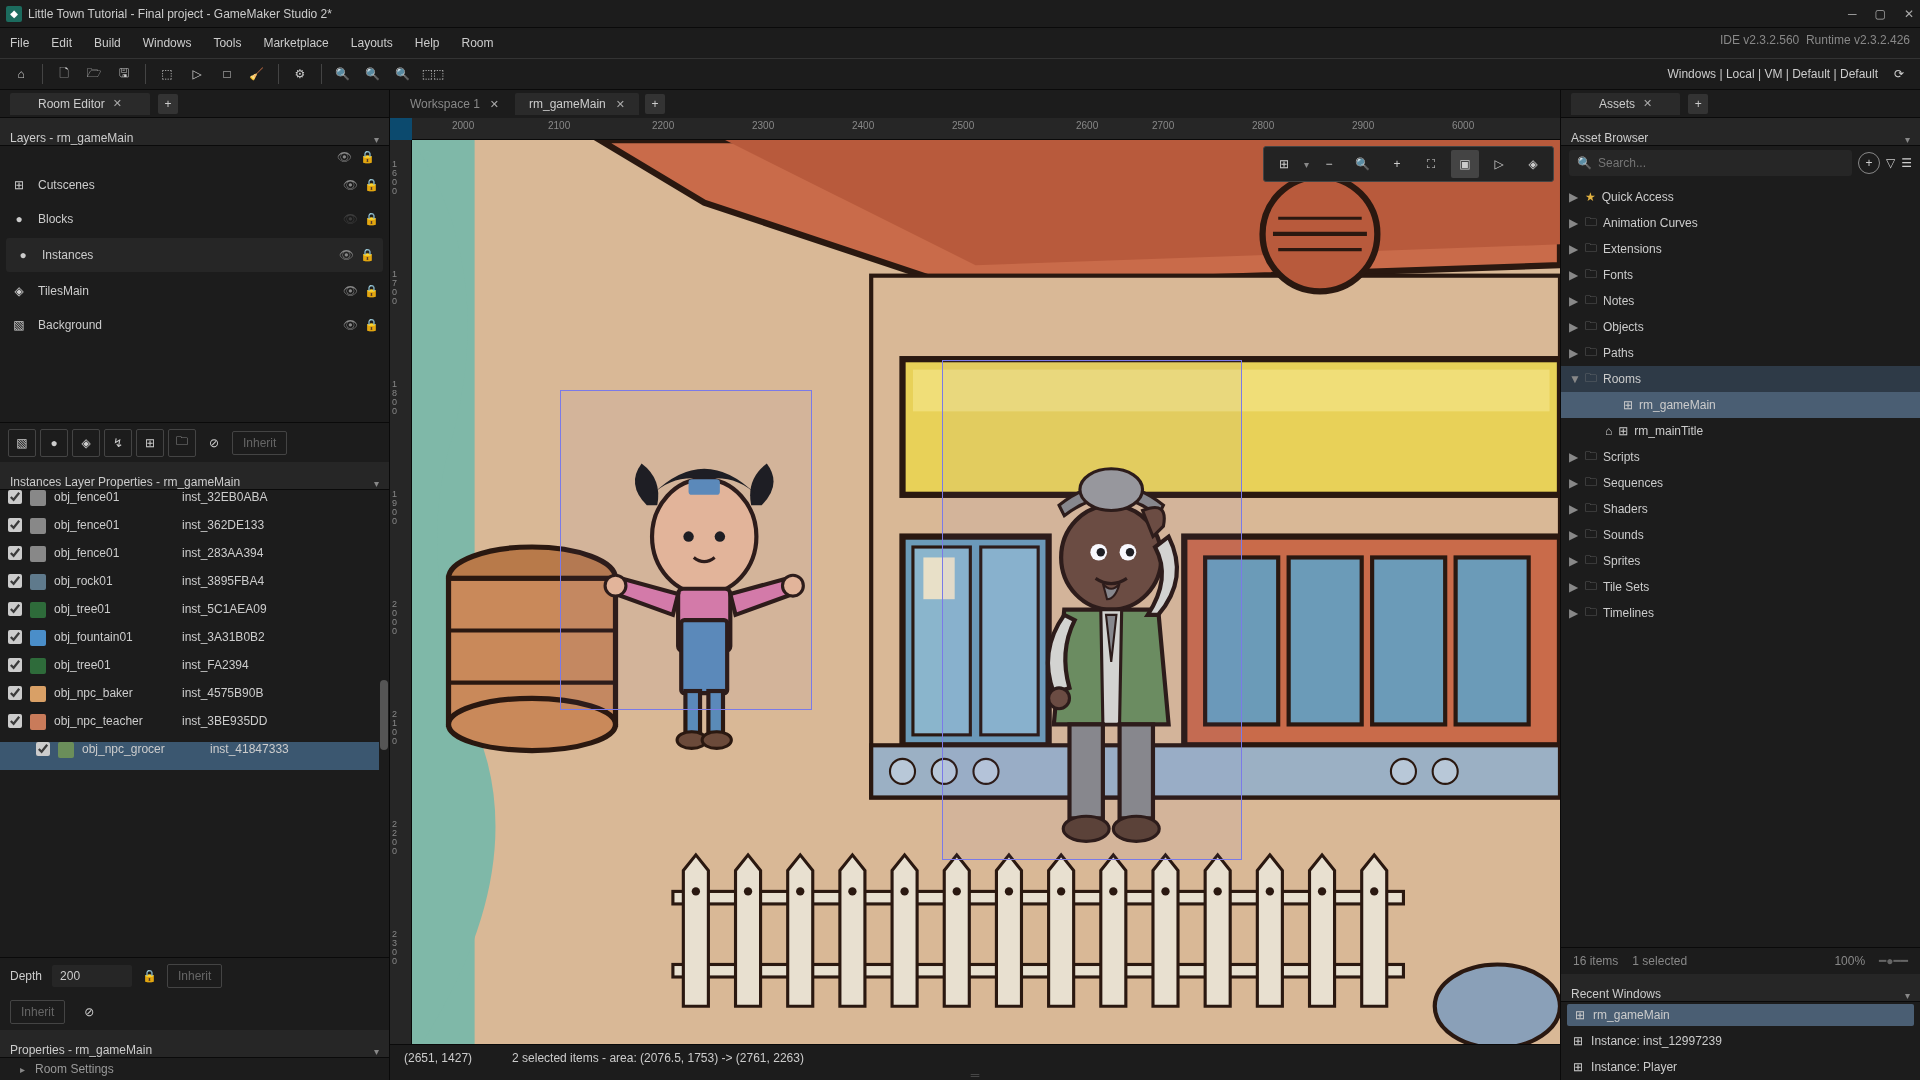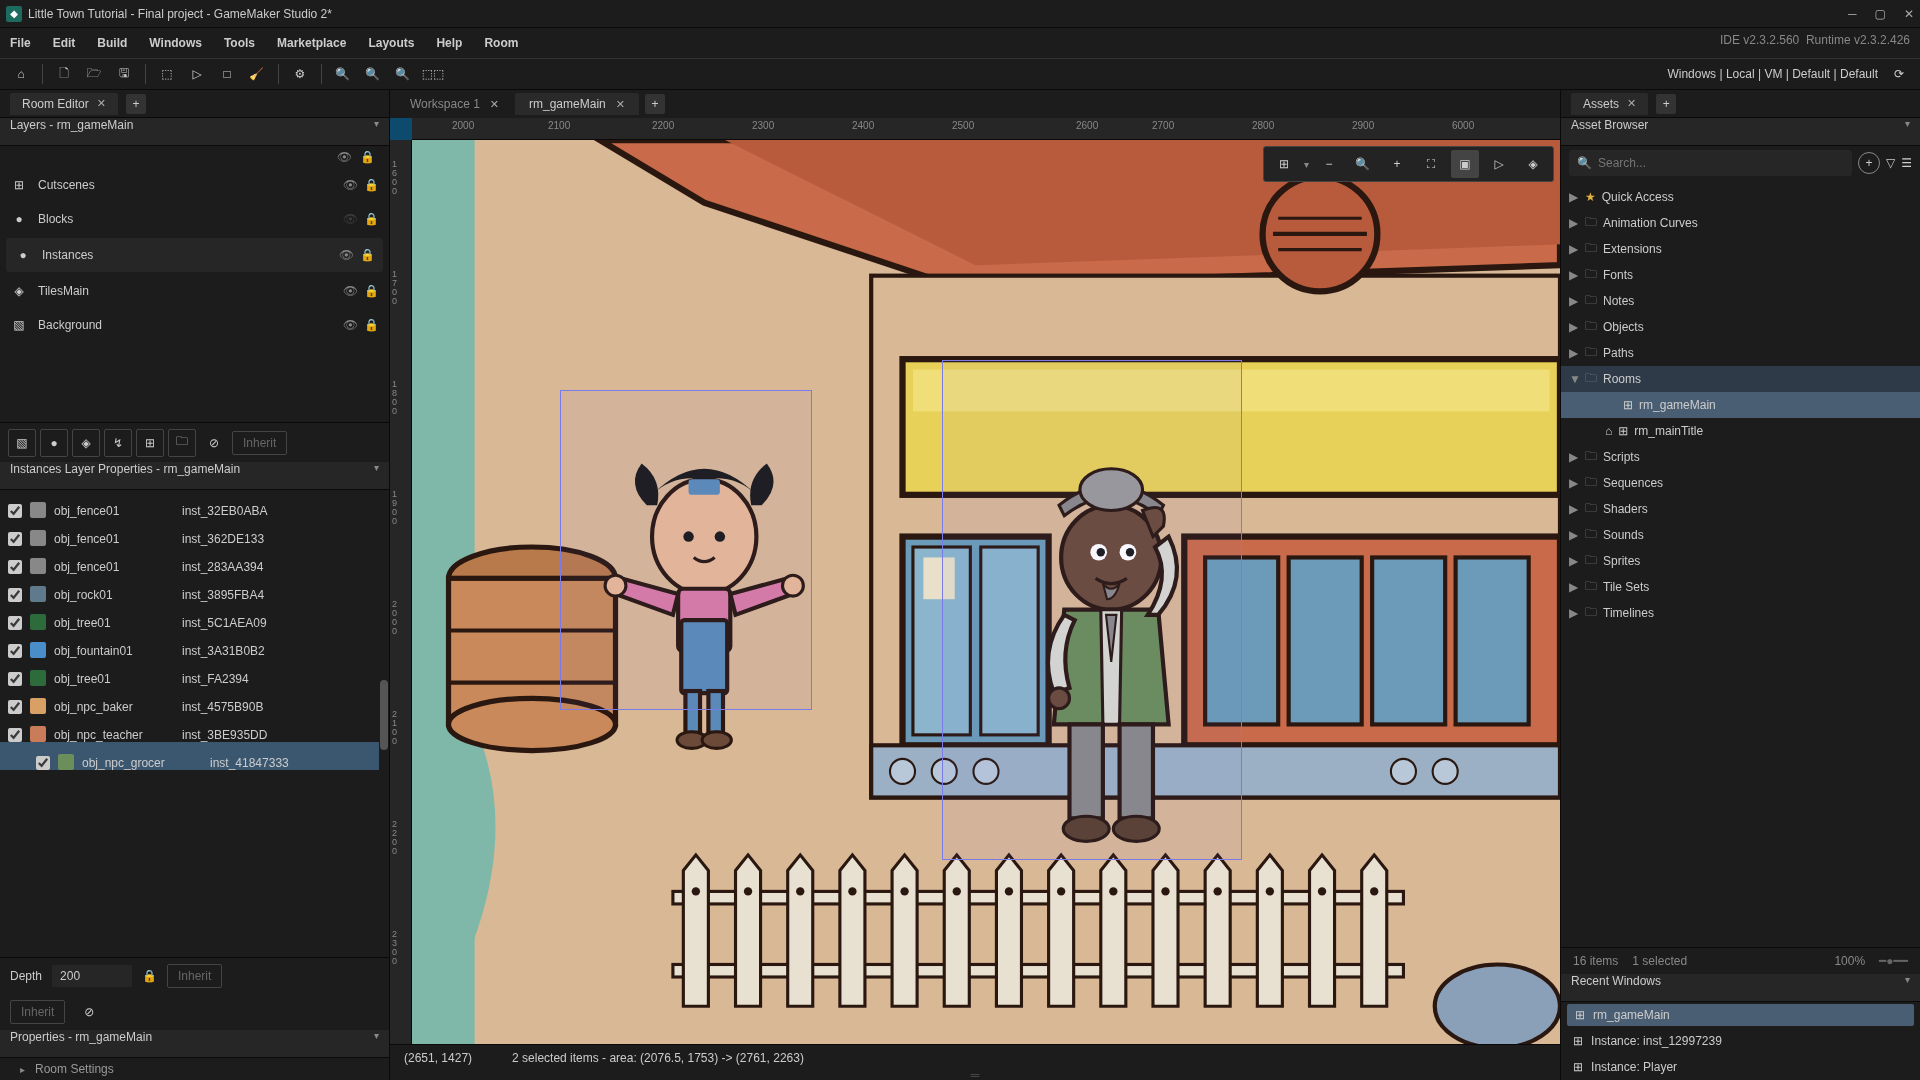--- a/index.html
+++ b/index.html
@@ -1,46 +1,46 @@
 <!DOCTYPE html>
 <html><head>
 <meta charset="utf-8">
 <style>
 * { margin:0; padding:0; box-sizing:border-box; font-family:"Segoe UI",Arial,sans-serif; font-size:12px; }
 body { background:#1c1c1c; color:#ccc; width:1920px; height:1080px; overflow:hidden; position:relative; }
 .titlebar { height:28px; background:#1c1c1c; display:flex; align-items:center; padding:0 6px; justify-content:space-between; border-bottom:1px solid #0a0a0a;}
 .titlebar .left { display:flex; align-items:center; gap:6px; }
 .titlebar .logo { width:16px; height:16px; background:#1c6b5e; border-radius:2px; display:flex; align-items:center; justify-content:center; color:#fff; font-size:10px;}
 .titlebar .wbtns { display:flex; gap:18px; font-size:14px; color:#aaa; }
-.menubar { height:30px; background:#1c1c1c; display:flex; align-items:center; padding:0 10px; gap:22px;font-weight:bold; }
+.menubar { height:30px; background:#1c1c1c; display:flex; align-items:center; padding:0 10px; gap:22px; }
 .menubar span { cursor:pointer; }
 .versionbar { position:absolute; right:10px; top:33px; color:#888; font-size:12px; }
 .toolbar { height:32px; background:#1c1c1c; display:flex; align-items:center; padding:0 8px; gap:8px; border-top:1px solid #333; border-bottom:1px solid #0a0a0a;}
 .tb-group { display:flex; gap:4px; align-items:center; }
 .tb-btn { width:26px; height:26px; display:flex; align-items:center; justify-content:center; color:#ccc; cursor:pointer; border-radius:2px;}
 .tb-sep { width:1px; height:20px; background:#444; margin:0 4px; }
 .tb-right { margin-left:auto; display:flex; align-items:center; gap:8px; color:#ccc;}
 .main { display:flex; height:calc(1080px - 28px - 30px - 32px); }
 .left-panel { width:390px; background:#1c1c1c; display:flex; flex-direction:column; border-right:1px solid #0a0a0a; }
 .center-panel { flex:1; background:#0c4a6e; display:flex; flex-direction:column; position:relative; }
 .right-panel { width:360px; background:#1c1c1c; display:flex; flex-direction:column; border-left:1px solid #0a0a0a;}
 .panel-tab { height:28px; background:#1c1c1c; display:flex; align-items:center; padding:0 10px; border-bottom:1px solid #0a0a0a; gap:8px;}
-.panel-tab .tab { background:#2a2a2a; padding:4px 12px; border-radius:2px 2px 0 0; display:flex; align-items:center; gap:8px;}
+.panel-tab .tab { background:#2a2a2a; padding:4px 28px; border-radius:2px 2px 0 0; display:flex; align-items:center; gap:8px;}
 .panel-tab .plus { width:20px; height:20px; background:#333; display:flex; align-items:center; justify-content:center; border-radius:2px; cursor:pointer;}
-.panel-header { height:28px; background:#262626; display:flex; align-items:flex-start; justify-content:space-between; padding:0 10px; border-bottom:1px solid #0a0a0a;}
+.panel-header { height:28px; background:#262626; display:flex; align-items:flex-end; justify-content:space-between; padding:0 10px; border-bottom:1px solid #0a0a0a;}
 .layer-row { height:34px; display:flex; align-items:center; padding:0 10px; gap:10px; cursor:pointer;}
 .layer-row.selected { background:#262626; border-radius:3px; margin:2px 6px; padding:0 8px;}
 .layer-row .licons { margin-left:auto; display:flex; gap:6px; color:#888; font-size:14px;}
 .layer-icon { width:18px; height:18px; display:flex; align-items:center; justify-content:center;}
 .layer-tools { height:40px; display:flex; align-items:center; padding:0 8px; gap:4px; border-top:1px solid #0a0a0a;}
 .lt-btn { width:28px; height:28px; display:flex; align-items:center; justify-content:center; cursor:pointer; border-radius:2px;}
 .lt-btn.boxed { border:1px solid #444; }
 .inherit-btn { padding:4px 10px; border:1px solid #444; color:#666; border-radius:2px; cursor:pointer;}
 .instances-list { flex:1; overflow:auto; position:relative;}
-.inst-row { height:28px; display:flex; align-items:flex-end; padding:0 8px; gap:8px; cursor:pointer;}
+.inst-row { height:28px; display:flex; align-items:flex-start; padding:0 8px; gap:8px; cursor:pointer;}
 .inst-row.selected { background:#3b5770;padding-left:36px; }
 .inst-row input[type=checkbox]{ accent-color:#ccc; width:14px; height:14px;}
 .inst-row .obj-icon { width:16px; height:16px; display:inline-block; border-radius:2px;}
 .inst-row .obj-name { width:120px; }
 .scrollbar { position:absolute; right:0; top:0; width:10px; height:100%; background:#1c1c1c;}
 .scrollthumb { position:absolute; right:1px; width:8px; background:#555; border-radius:4px;}
 .depth-row { display:flex; align-items:center; gap:10px; padding:6px 10px; border-top:1px solid #0a0a0a;}
 .depth-row input { background:#262626; border:none; color:#ccc; padding:4px 8px; width:80px; border-radius:2px;}
 .props-row { display:flex; align-items:center; gap:10px; padding:4px 10px;}
 .center-tabs { height:28px; display:flex; align-items:center; background:#1c1c1c; padding-left:6px; gap:2px;}

